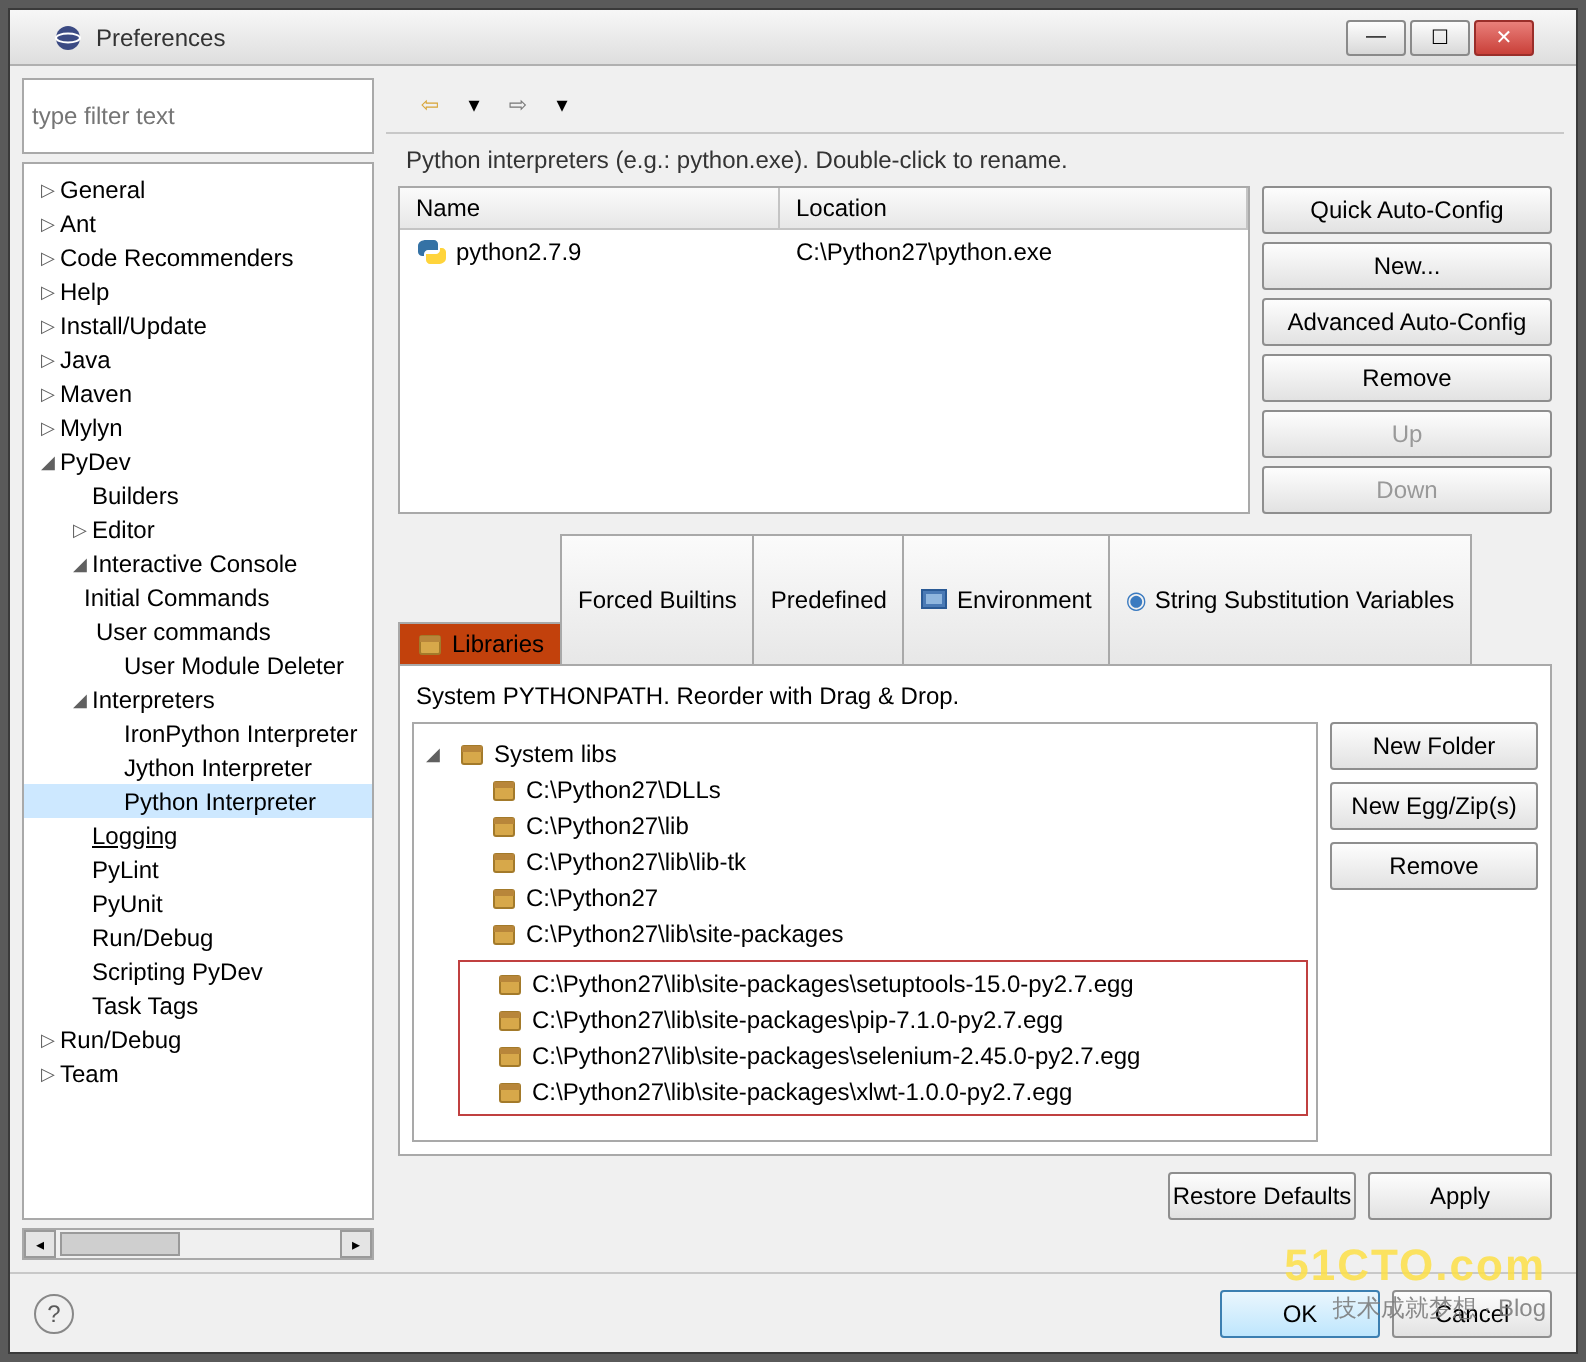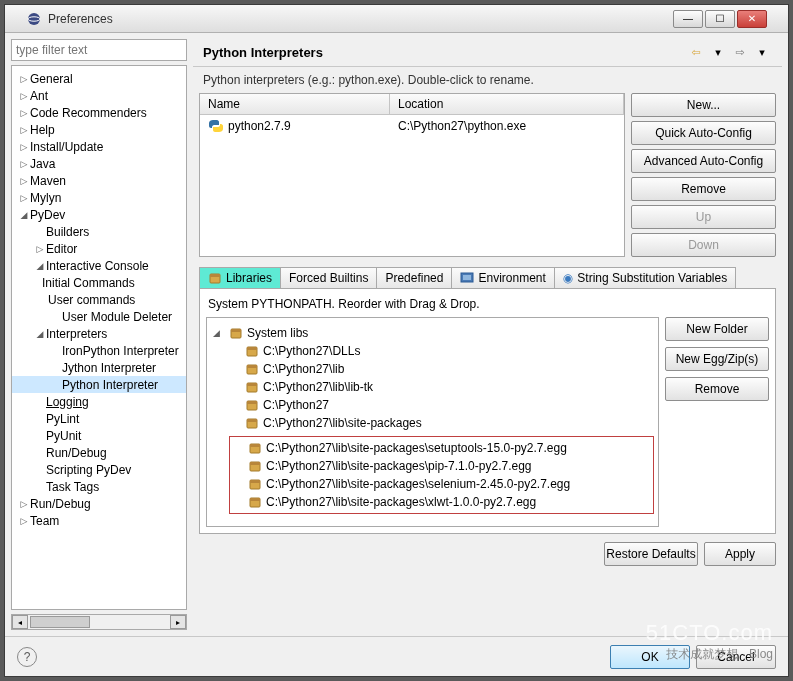--- a/index.html
+++ b/index.html
@@ -6,21 +6,21 @@
 body { margin: 0; background: #5a5a5a; width: 793px; height: 681px; overflow: hidden; }
 .window { position: absolute; inset: 4px; background: #f0f0f0; border: 1px solid #3a3a3a; display: flex; flex-direction: column; }
 .titlebar { height: 28px; background: linear-gradient(#f7f7f7,#dedede); border-bottom: 1px solid #b0b0b0; display: flex; align-items: center; padding: 0 21px; }
 .title-icon { width: 16px; height: 16px; margin-right: 6px; }
 .title-text { flex: 1; color: #333; }
 .winbtns { display: flex; gap: 2px; }
 .winbtn { width: 30px; height: 18px; border: 1px solid #8a8a8a; border-radius: 2px; display: flex; align-items: center; justify-content: center; background: linear-gradient(#fdfdfd,#d8d8d8); font-size: 10px; }
 .winbtn.close { background: linear-gradient(#e97f7a,#c94039); color: #fff; border-color: #9a2e2a; }
 .body { flex: 1; display: flex; padding: 6px; gap: 6px; }
 .sidebar { width: 176px; display: flex; flex-direction: column; gap: 4px; }
-.filter { height: 22px; border: 1px solid #a9a9a9; padding: 0 4px; color: #888; background: #fff; }
+.filter { height: 38px; border: 1px solid #a9a9a9; padding: 0 4px; color: #888; background: #fff; }
 .tree { flex: 1; border: 1px solid #a9a9a9; background: #fff; overflow: auto; padding: 4px 0; }
 .tree-row { display: flex; align-items: center; height: 17px; white-space: nowrap; cursor: default; }
 .tree-row .tw { width: 12px; display: inline-flex; justify-content: center; color: #606060; font-size: 9px; }
 .tree-row.sel { background: #cde8ff; }
 .hscroll { height: 16px; border: 1px solid #a9a9a9; background: #f0f0f0; display: flex; align-items: center; }
 .hscroll .arrow { width: 16px; height: 14px; border: 1px solid #999; background: #e4e4e4; display: flex; align-items: center; justify-content: center; font-size: 8px; }
 .hscroll .thumb { width: 60px; height: 12px; background: #cfcfcf; border: 1px solid #9a9a9a; margin-left: 2px; }
 .hscroll .track { flex:1; }
 .main { flex: 1; display: flex; flex-direction: column; }
 .header { height: 28px; display: flex; align-items: center; padding: 0 10px; border-bottom: 1px solid #c8c8c8; }
@@ -34,38 +34,38 @@
 .th.name { width: 190px; }
 .th.loc { flex: 1; }
 .trow { display: flex; padding: 3px 8px; align-items: center; }
 .trow .ic { width: 16px; height: 16px; margin-right: 4px; }
 .btncol { width: 145px; display: flex; flex-direction: column; gap: 4px; }
 .btn { height: 24px; border: 1px solid #8e8e8e; background: linear-gradient(#fdfdfd,#e2e2e2); border-radius: 2px; display: flex; align-items: center; justify-content: center; cursor: pointer; }
 .btn.disabled { color: #999; }
 .tabs-section { margin: 10px 6px 0 6px; }
 .tabs { display: flex; }
 .tab { padding: 3px 8px; border: 1px solid #a9a9a9; border-bottom: none; background: linear-gradient(#fbfbfb,#e7e7e7); display: flex; align-items: center; gap: 4px; margin-right: -1px; }
-.tab.active { background: #5eead4; position: relative; z-index: 1; }
+.tab.active { background: #c2410c; position: relative; z-index: 1; margin-top: 44px; }
 .tab-panel { border: 1px solid #a9a9a9; background: #fff; padding: 6px; }
 .panel-sub { margin: 2px 0 6px 2px; }
 .libs-row { display: flex; gap: 6px; }
 .libs-tree { flex: 1; border: 1px solid #a9a9a9; padding: 6px 4px; height: 210px; }
 .lib-row { display: flex; align-items: center; height: 18px; gap: 4px; padding-left: 2px; }
 .redbox { border: 1px solid #c04040; margin: 4px 0 0 18px; padding: 2px; }
 .btncol2 { width: 104px; display: flex; flex-direction: column; gap: 6px; }
 .bottom-btns { display: flex; justify-content: flex-end; gap: 6px; padding: 8px 6px; }
 .footer { height: 40px; border-top: 1px solid #c8c8c8; display: flex; align-items: center; padding: 0 12px; justify-content: space-between; }
 .help-ic { width: 20px; height: 20px; border-radius: 50%; border: 1px solid #888; display: flex; align-items: center; justify-content: center; color: #5a5a5a; }
 .okcancel { display: flex; gap: 6px; }
 .okcancel .btn { width: 80px; }
 .okbtn { border: 1px solid #3c7fb1; background: linear-gradient(#eaf6fd,#bee6fd); margin-left: 32px; }
 svg.py-icon { width:14px; height:14px; }
 svg.jar-icon { width:14px; height:14px; }
 .watermark { position: absolute; right: 20px; bottom: 18px; text-align: right; pointer-events: none; opacity: .85; }
-.watermark .l1 { font-size: 22px; font-weight: normal; color: #ffffff; letter-spacing: 1px; }
+.watermark .l1 { font-size: 22px; font-weight: bold; color: #fde047; letter-spacing: 1px; }
 .watermark .l2 { font-size: 12px; color: #777; }
 </style>
 </head>
 <body>
 
 <div class="window">
   <div class="titlebar">
     <svg class="title-icon" viewBox="0 0 16 16">
         <circle cx="8" cy="8" r="6" fill="#3b4a83"></circle>
         <ellipse cx="8" cy="8" rx="6" ry="2.2" fill="none" stroke="#fff" stroke-width="1"></ellipse>
@@ -194,21 +194,20 @@
       <div class="hscroll">
         <div class="arrow">◂</div>
         <div class="thumb"></div>
         <div class="track"></div>
         <div class="arrow">▸</div>
       </div>
     </div>
 
     <div class="main">
       <div class="header">
-        <span class="header-title">Python Interpreters</span>
         <div class="navbtn" style="color:#d8a63a;">⇦</div>
         <div class="navbtn">▾</div>
         <div class="navbtn" style="color:#777;">⇨</div>
         <div class="navbtn">▾</div>
       </div>
       <div class="subtitle">Python interpreters (e.g.: python.exe).   Double-click to rename.</div>
 
       <div class="interp-row">
         <div class="table">
           <div class="thead">
@@ -218,22 +217,22 @@
           <div class="trow">
             <svg class="ic py-icon" viewBox="0 0 16 16">
                 <path d="M5 2h4c1 0 2 1 2 2v3H6c-1 0-2 1-2 2v1H3c-1 0-2-1-2-2V5c0-2 2-3 4-3z" fill="#3572A5"></path>
                 <path d="M11 14H7c-1 0-2-1-2-2V9h5c1 0 2-1 2-2V6h1c1 0 2 1 2 2v3c0 2-2 3-4 3z" fill="#FFD43B"></path>
               </svg>
             <span style="width:170px;">python2.7.9</span>
             <span>C:\Python27\python.exe</span>
           </div>
         </div>
         <div class="btncol">
+          <div class="btn">Quick Auto-Config</div>
           <div class="btn">New...</div>
-          <div class="btn">Quick Auto-Config</div>
           <div class="btn">Advanced Auto-Config</div>
           <div class="btn">Remove</div>
           <div class="btn disabled">Up</div>
           <div class="btn disabled">Down</div>
         </div>
       </div>
 
       <div class="tabs-section">
         <div class="tabs">
           <div class="tab active">
@@ -343,21 +342,21 @@
               <div class="btn">New Folder</div>
               <div class="btn">New Egg/Zip(s)</div>
               <div class="btn">Remove</div>
             </div>
           </div>
         </div>
       </div>
 
       <div class="bottom-btns">
         <div class="btn" style="width:94px;">Restore Defaults</div>
-        <div class="btn" style="width:72px;">Apply</div>
+        <div class="btn" style="width:92px;">Apply</div>
       </div>
 
     </div>
   </div>
 
   <div class="footer">
     <div class="help-ic">?</div>
     <div class="okcancel">
       <div class="btn okbtn">OK</div>
       <div class="btn">Cancel</div>

